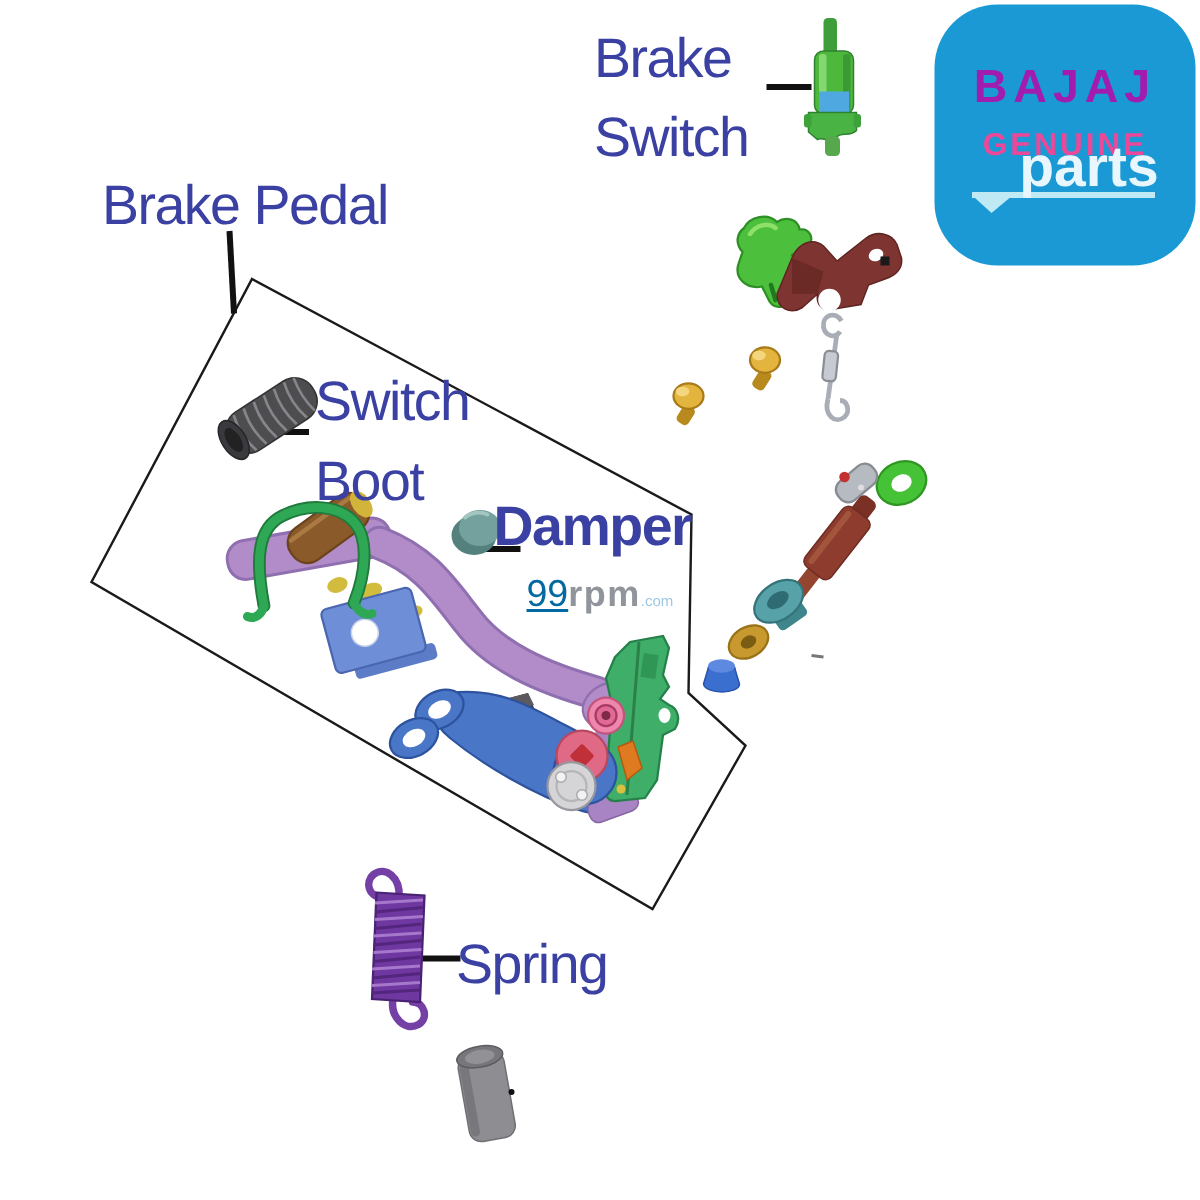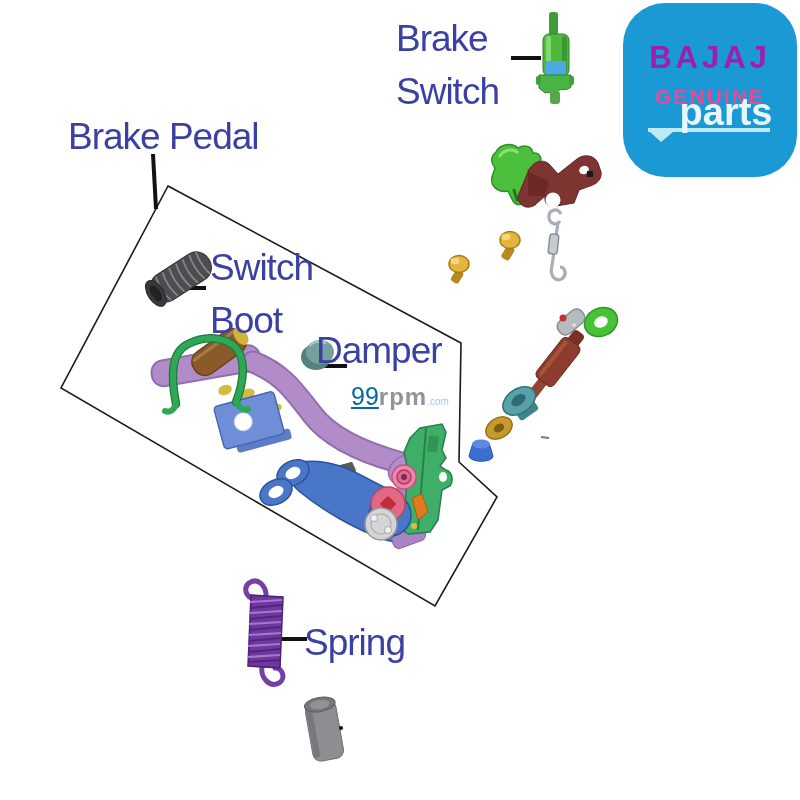--- a/index.html
+++ b/index.html
@@ -262,21 +262,21 @@
   <div>Switch</div>
 </div>
 
 <div class="part-label" style="left:68px;top:110px;">Brake Pedal</div>
 
 <div class="part-label" style="left:210px;top:241px;">
   <div>Switch</div>
   <div>Boot</div>
 </div>
 
-<div class="part-label" style="left:316px;top:324px;">Damper</div>
+<div class="part-label" style="left:329px;top:324px;font-weight:bold;">Damper</div>
 
 <div class="part-label" style="left:304px;top:616px;">Spring</div>
 
 <div class="watermark"><span class="wm-num">99</span><span class="wm-rpm">rpm</span><span class="wm-com">.com</span></div>
 
 <div class="logo-text">
   <div class="logo-brand">BAJAJ</div>
   <div class="logo-genuine">GENUINE</div>
   <div class="logo-parts">parts</div>
 </div>

